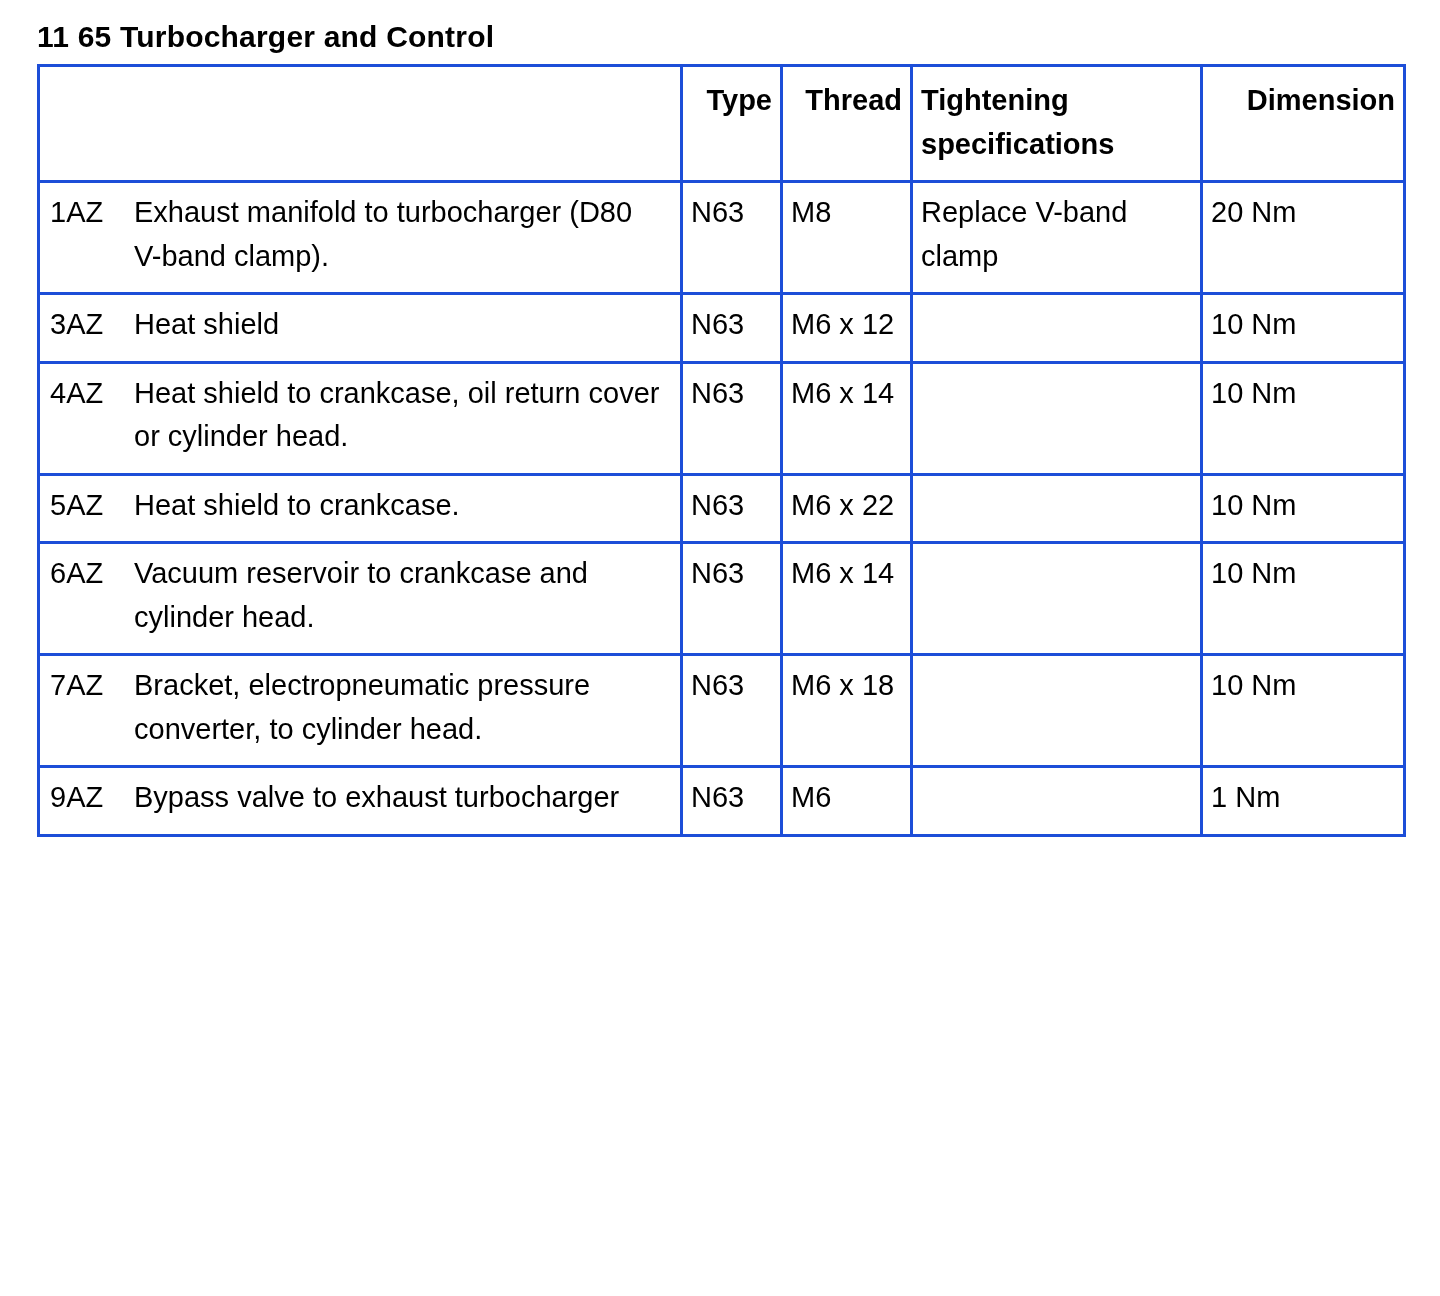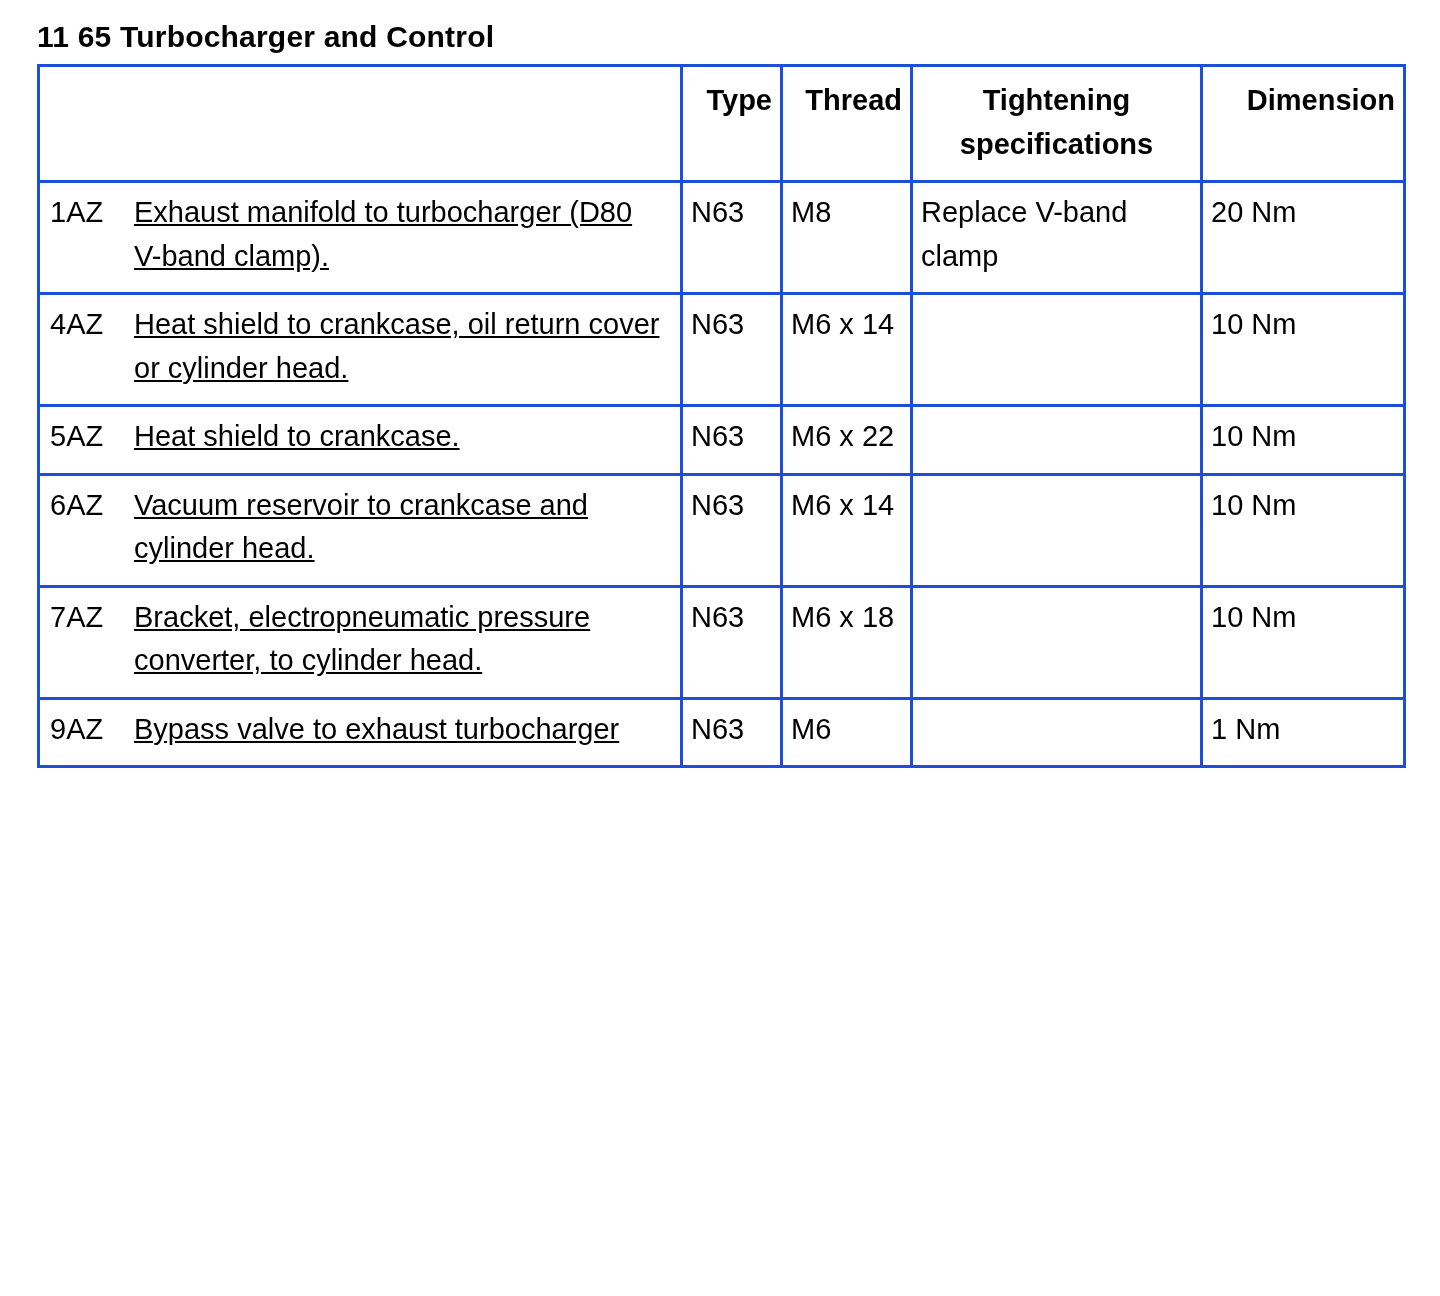--- a/index.html
+++ b/index.html
@@ -33,40 +33,39 @@
     font-size: 29px;
     line-height: 1.5;
     padding: 8px 8px 14px 8px;
     overflow: hidden;
   }
   table.spec-table th {
     font-weight: bold;
     padding-top: 12px;
   }
   th.align-right { text-align: right; padding-right: 4px; }
-  th.align-left  { text-align: center; padding-left: 26px; }
+  th.align-left  { text-align: left; padding-left: 26px; }
   col.c-item { width: 643px; }
   col.c-type { width: 100px; }
   col.c-thread { width: 130px; }
   col.c-tight { width: 290px; }
   col.c-dim { width: 203px; }
   .item-cell {
     display: flex;
     align-items: flex-start;
     justify-content: center;
   }
   .row-id {
     flex: 0 0 86px;
     padding-left: 2px;
   }
   .row-desc {
     flex: 1 1 auto;
     white-space: pre-line;
     padding-right: 6px;
-    text-decoration: underline;
   }
   .tight-cell { white-space: pre-line; padding-left: 26px; }
   td.type-cell, td.thread-cell { padding-left: 6px; }
   td.dim-cell { padding-left: 8px; }
 </style>
 </head>
 <body>
 
 <div class="page">
   <div class="doc-title">11 65 Turbocharger and Control</div>
@@ -93,20 +92,32 @@
         <td>
             <div class="item-cell">
               <span class="row-id">1AZ</span>
               <span class="row-desc">Exhaust manifold to turbocharger (D80 V-band clamp).</span>
             </div>
           </td>
         <td class="type-cell">N63</td>
         <td class="thread-cell">M8</td>
         <td class="tight-cell">Replace V-band clamp</td>
         <td class="dim-cell">20 Nm</td>
+      </tr>
+      <tr>
+        <td>
+            <div class="item-cell">
+              <span class="row-id">3AZ</span>
+              <span class="row-desc">Heat shield</span>
+            </div>
+          </td>
+        <td class="type-cell">N63</td>
+        <td class="thread-cell">M6 x 12</td>
+        <td class="tight-cell"></td>
+        <td class="dim-cell">10 Nm</td>
       </tr>
       <tr>
         <td>
             <div class="item-cell">
               <span class="row-id">4AZ</span>
               <span class="row-desc">Heat shield to crankcase, oil return cover or cylinder head.</span>
             </div>
           </td>
         <td class="type-cell">N63</td>
         <td class="thread-cell">M6 x 14</td>

